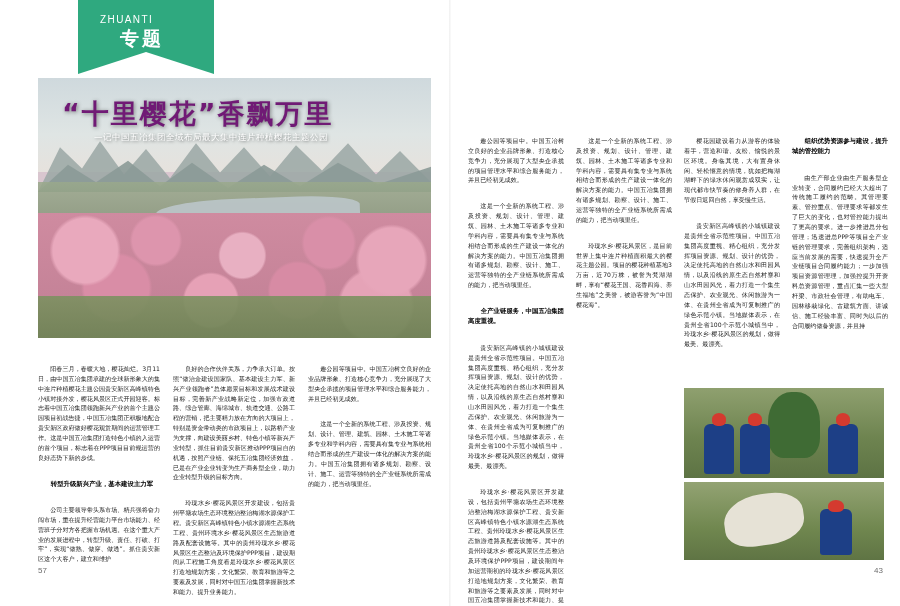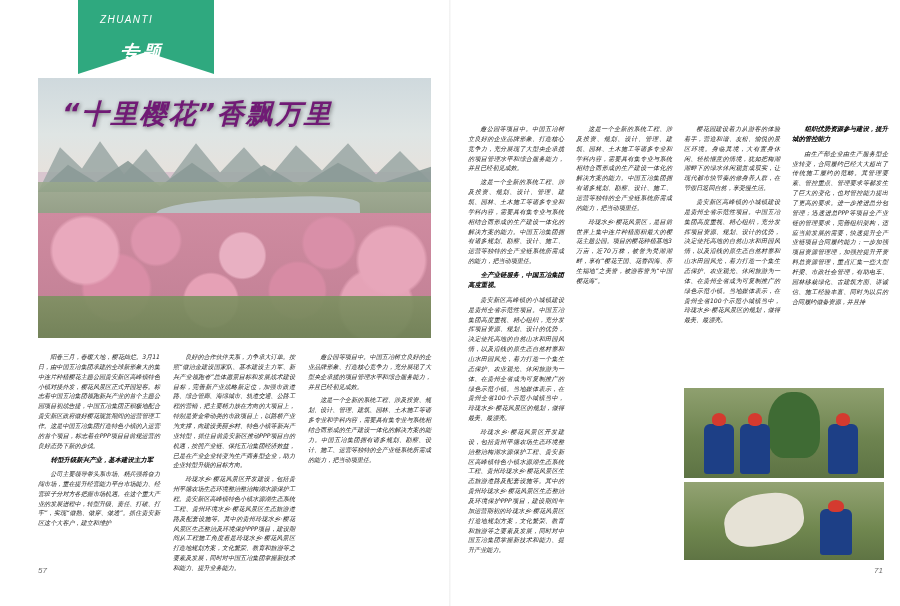--- a/index.html
+++ b/index.html
@@ -11,21 +11,20 @@
     width: 900px;
     height: 606px;
     overflow: hidden;
     font-family: "Liberation Sans", sans-serif;
   }
   .spread {
     position: relative;
     width: 892px;
     height: 606px;
     background: #ffffff;
-    font-style: italic;
   }
   
   .page {
     position: absolute;
     top: 0;
     height: 606px;
     background: #ffffff;
   }
   .page-left { left: 0; width: 450px; }
   .page-right { left: 450px; width: 450px; }
@@ -63,21 +62,21 @@
     left: 100px;
     top: 14px;
     color: #ffffff;
     font-size: 10px;
     letter-spacing: 1.4px;
     font-family: "Liberation Sans", sans-serif;
   }
   .ribbon-title {
     position: absolute;
     left: 120px;
-    top: 40px;
+    top: 26px;
     color: #ffffff;
     font-size: 19px;
     font-weight: bold;
     letter-spacing: 3px;
     font-family: "DejaVu Sans", sans-serif;
   }
 
   
   .hero {
     position: absolute;
@@ -152,21 +151,21 @@
   
   .col {
     position: absolute;
     font-family: "DejaVu Sans", sans-serif;
     font-size: 6.1px;
     line-height: 1.62;
     color: #1a1a1a;
     text-align: justify;
     text-justify: inter-ideograph;
   }
-  .col p { margin: 4px 0 3px 0; text-indent: 2em; }
+  .col p { margin: 16px 0 3px 0; text-indent: 2em; }
   .sub-head {
     font-weight: bold;
     font-size: 6.4px;
     text-indent: 0;
     margin: 5px 0 3px 0;
     color: #000;
   }
 
   
   .lc1 { left: 38px;  top: 348px; width: 122px; }
@@ -258,20 +257,21 @@
     <svg class="mountains" viewBox="0 0 393 80" preserveAspectRatio="none">
       <path d="M0,80 L22,34 L44,56 L62,28 L86,62 L108,36 L132,66 L158,30 L182,60 L206,34 L232,64 L258,32 L284,58 L310,30 L338,62 L362,38 L393,70 L393,80 Z" fill="#9aa7a4" opacity="0.85"></path>
       <path d="M0,80 L30,52 L58,70 L90,48 L122,74 L154,50 L190,76 L226,52 L262,74 L300,50 L340,72 L393,54 L393,80 Z" fill="#8b9a97" opacity="0.9"></path>
     </svg>
     <div class="trees-far"></div>
     <div class="lake"></div>
     <div class="blossom"></div>
     <div class="grass"></div>
   </div>
   <div class="hero-title">“十里樱花”香飘万里</div>
+  <div class="hero-sub">—记中国五冶集团全域布局最大集中连片种植樱花主题公园</div>
 
   <div class="col lc1">
     <p>阳春三月，春暖大地，樱花灿烂。3月11日，由中国五冶集团承建的全球新形象大的集中连片种植樱花主题公园贵安新区高峰镇特色小镇对接外发，樱花风景区正式开园迎客。标志着中国五冶集团领跑新兴产业的首个主题公园项目初战告捷，中国五冶集团正积极地配合贵安新区政府做好樱花观赏期间的运营管理工作。这是中国五冶集团打造特色小镇的入运营的首个项目，标志着在PPP项目目前规运营的良好态势下新的步伐。</p>
     <p class="sub-head">转型升级新兴产业，基本建设主力军</p>
     <p>公司主要领导带头系市场、精兵强将奋力闯市场，重在提升经营能力平台市场能力、经营班子分对方各把握市场机遇。在这个重大产业的发展进程中，转型升级、责任、打破、打牢”，实现“做熟、做穿、做透”。抓住贵安新区这个大客户，建立和维护</p>
   </div>
 
   <div class="col lc2">
     <p>良好的合作伙伴关系，力争承大订单。按照“做治金建设国家队、基本建设主力军、新兴产业领跑者”总体愿景目标和发展战术建设目标，完善新产业战略新定位，加强市政道路、综合管廊、海绵城市、轨道交通、公路工程的营销，把主要精力放在方向的大项目上，特别是资金带动类的市政项目上，以路桥产业为支撑，向建设美丽乡村、特色小镇等新兴产业转型，抓住目前贵安新区推动PPP项目自的机遇，按照产业链、保托五冶集团经济效益，已是在产业企业转变为生产商务型企业，助力企业转型升级的目标方向。</p>
     <p>玲珑水乡·樱花风景区开发建设，包括贵州平塘农场生态环境整治整治梅湖水源保护工程。贵安新区高峰镇特色小镇水源湖生态系统工程、贵州环境水乡·樱花风景区生态旅游道路及配套设施等。其中的贵州玲珑水乡·樱花风景区生态整治及环境保护PPP项目，建设期间从工程施工角度看是玲珑水乡·樱花风景区打造地规划方案，文化繁荣、教育和旅游等之要素及发展，同时对中国五冶集团掌握新技术和能力、提升业务能力。</p>
@@ -317,15 +317,15 @@
   </div>
 
   <div class="photo-b">
     <div class="bg"></div>
     <div class="sculpt"></div>
     <div class="w4"></div>
     <div class="h4"></div>
   </div>
 
   <div class="folio folio-left">57</div>
-  <div class="folio folio-right">71</div>
+  <div class="folio folio-right">43</div>
 
 </div>
 
 </body></html>

